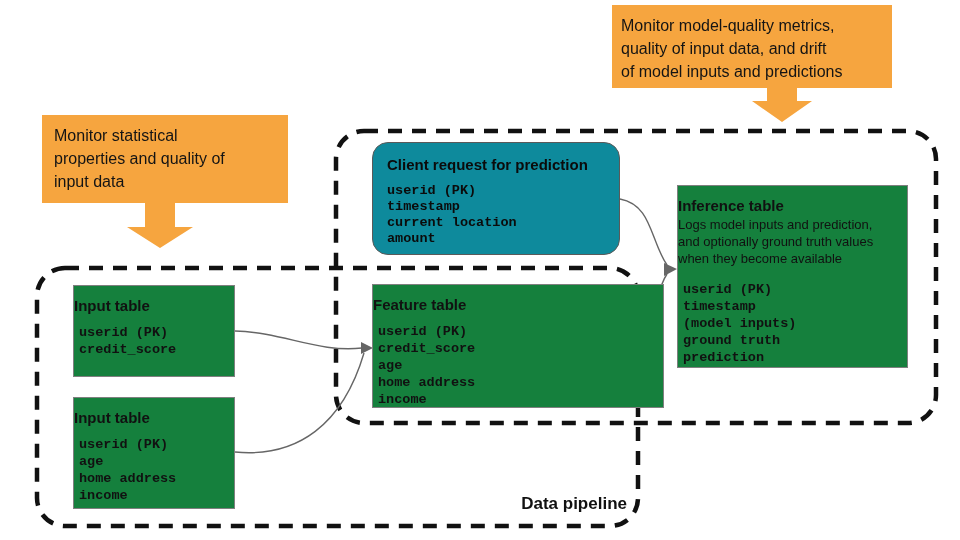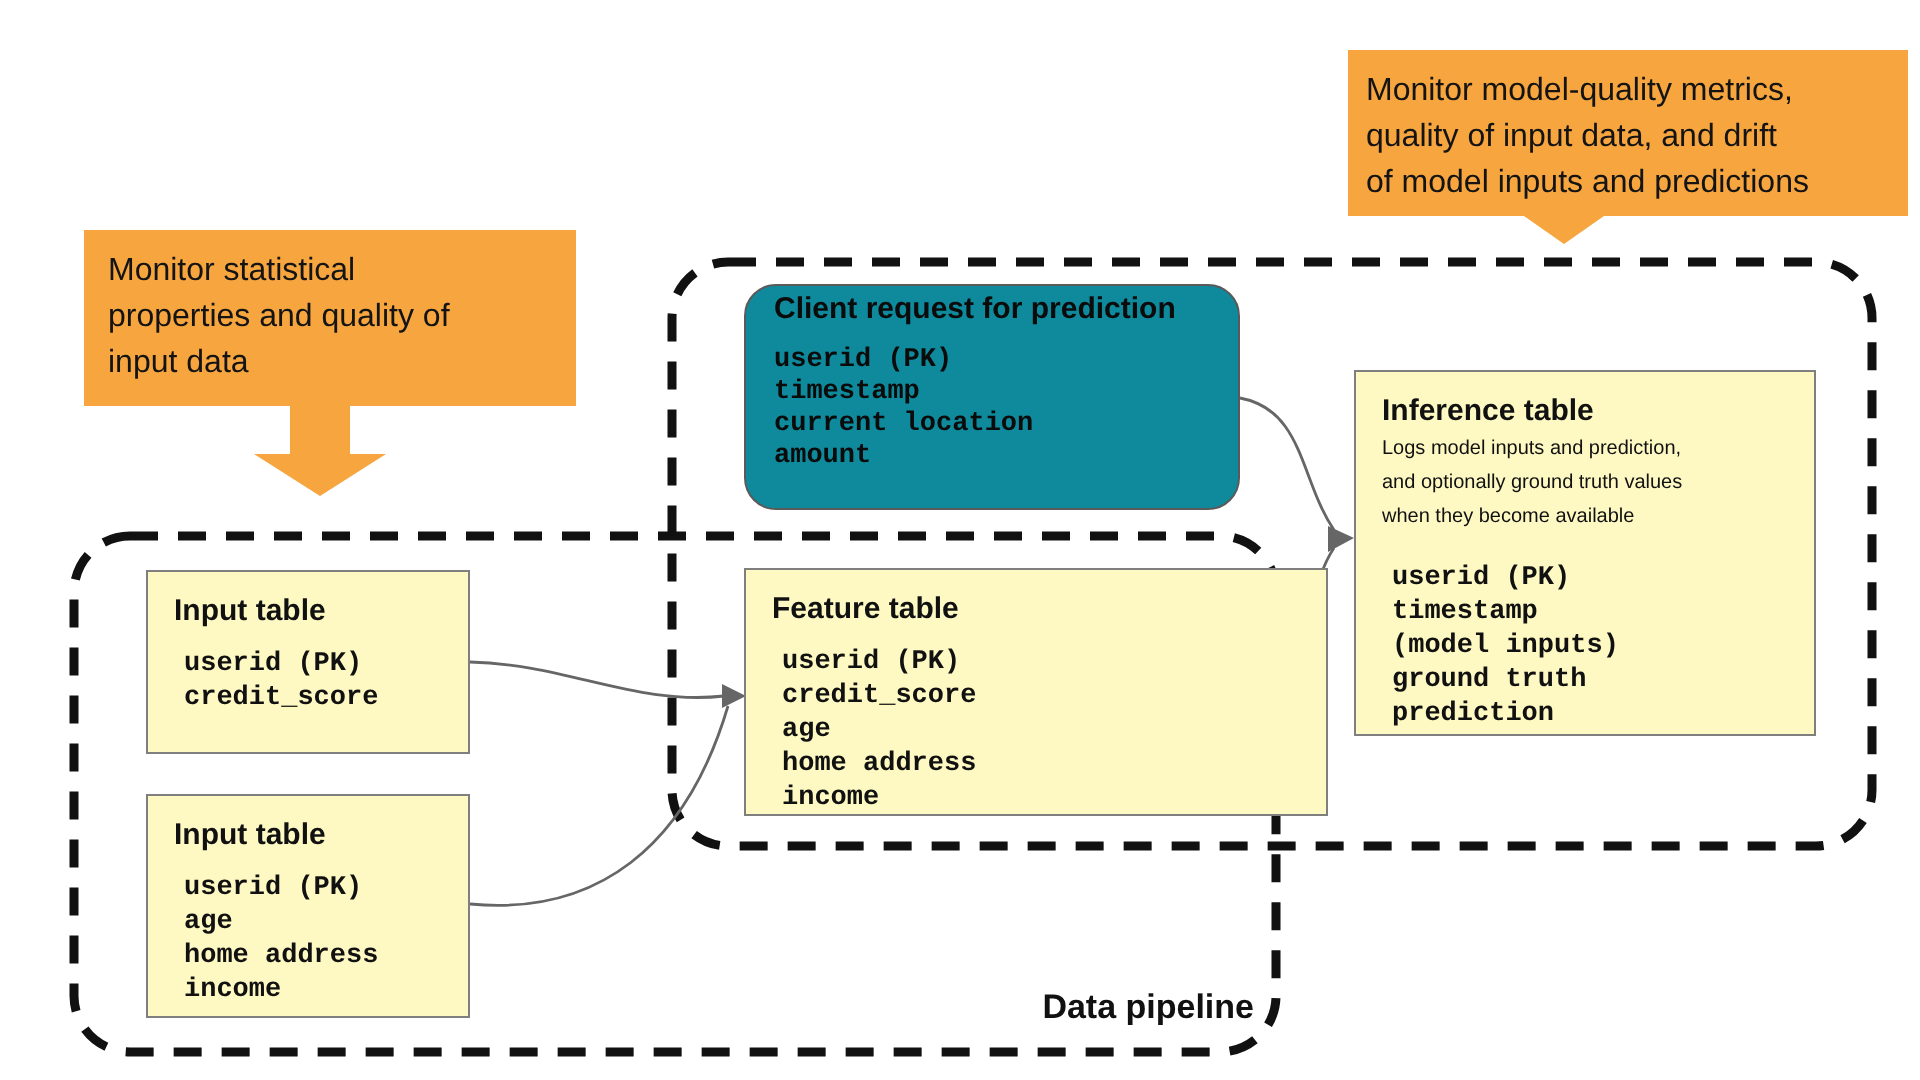--- a/index.html
+++ b/index.html
@@ -9,43 +9,43 @@
   }
   #diagram-lines{position:absolute;left:0;top:0;width:960px;height:540px;}
 
   
   .callout{
     position:absolute;background:#F6A53F;color:#141414;
     font-size:16px;line-height:23px;white-space:pre-line;
     padding:9px 8px 8px 12px;box-sizing:border-box;
   }
   #callout-left{left:42px;top:115px;width:246px;height:88px;}
-  #callout-right{left:674px;top:5px;width:280px;height:83px;padding-left:9px;margin-top:20px;}
+  #callout-right{left:612px;top:5px;width:280px;height:83px;padding-left:9px;}
 
   
   .table-card{
-    position:absolute;background:#fef9c3;border:1px solid #7F7F7F;
-    box-sizing:border-box;padding:11px 4px 0 13px;
+    position:absolute;background:#15803d;border:1px solid #7F7F7F;
+    box-sizing:border-box;padding:11px 4px 0 0;
   }
   .table-title{font-weight:bold;font-size:15px;line-height:18px;margin:0 0 9px 0;}
-  .table-desc{font-size:10px;line-height:17px;white-space:pre-line;margin:0 0 14px 0;}
+  .table-desc{font-size:13px;line-height:17px;white-space:pre-line;margin:0 0 14px 0;}
   .fields{font-family:"Liberation Mono",monospace;font-weight:bold;font-size:13.5px;}
   .fields .field{line-height:17px;white-space:pre;padding-left:5px;}
 
   #input-table-1{left:73px;top:285px;width:162px;height:92px;}
   #input-table-2{left:73px;top:397px;width:162px;height:112px;}
   #feature-table{left:372px;top:284px;width:292px;height:124px;}
   #inference-table{left:677px;top:185px;width:231px;height:183px;}
   #inference-table .table-title{margin-bottom:1px;}
 
   
   #client-request{
     position:absolute;left:372px;top:142px;width:248px;height:113px;
     background:#0E8A9C;border:1px solid #5a5a5a;border-radius:16px;
-    box-sizing:border-box;padding:3px 4px 0 14px;color:#0b0b0b;
+    box-sizing:border-box;padding:13px 4px 0 14px;color:#0b0b0b;
   }
   #client-request .fields .field{line-height:16px;padding-left:0;}
 
   
   .pipeline-label{
     position:absolute;font-weight:bold;font-size:17px;text-align:right;width:168px;
   }
   #ml-pipeline-label{left:757px;top:398px;}
   #data-pipeline-label{left:459px;top:494px;}
 </style>

